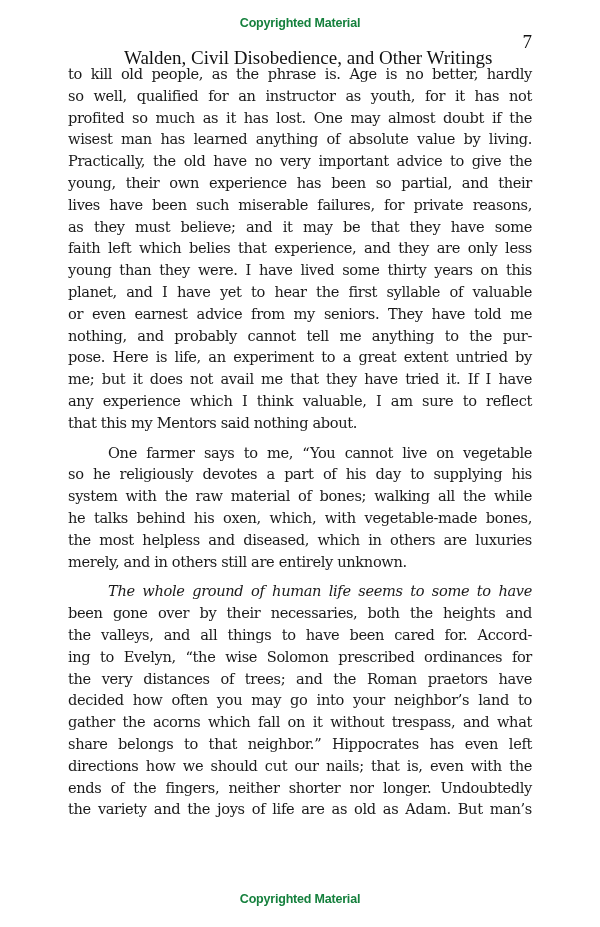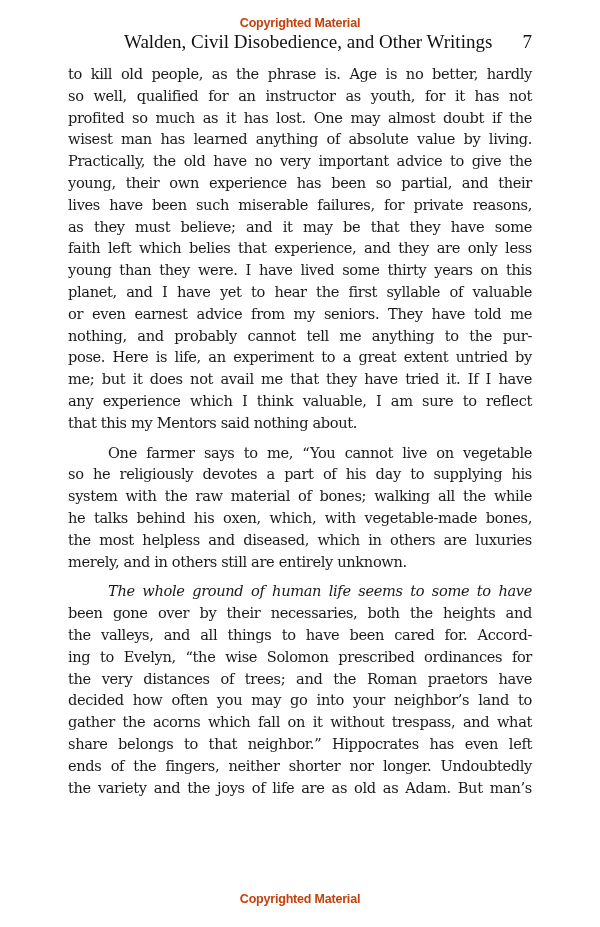--- a/index.html
+++ b/index.html
@@ -15,40 +15,40 @@
       color: #1a1a1a;
     }
     .watermark {
       position: absolute;
       left: 0;
       width: 600px;
       text-align: center;
       font-family: "Liberation Sans", sans-serif;
       font-weight: bold;
       font-size: 12.5px;
-      color: #c2410c;
+      color: #15803d;
       letter-spacing: -0.2px;
     }
     .watermark.top { top: 16px; }
     .watermark.bottom { top: 892px; }
 
     .running-head {
       position: absolute;
       top: 31px;
       left: 68px;
       width: 464px;
       height: 24px;
       font-family: "Liberation Serif", serif;
       font-size: 19px;
       color: #111;
     }
     .running-head .title {
       position: absolute;
       left: 56px;
-      top: 0;
+      top: 16px;
       white-space: nowrap;
     }
     .running-head .folio {
       position: absolute;
       right: 0;
       top: 0;
     }
 
     .body-text {
       position: absolute;
@@ -117,18 +117,19 @@
     </p>
     <p>
       <span class="line" style="text-indent: 40px; font-style: italic;">The whole ground of human life seems to some to have</span>
       <span class="line">been gone over by their necessaries, both the heights and</span>
       <span class="line">the valleys, and all things to have been cared for. Accord-</span>
       <span class="line">ing to Evelyn, “the wise Solomon prescribed ordinances for</span>
       <span class="line">the very distances of trees; and the Roman praetors have</span>
       <span class="line">decided how often you may go into your neighbor’s land to</span>
       <span class="line">gather the acorns which fall on it without trespass, and what</span>
       <span class="line">share belongs to that neighbor.” Hippocrates has even left</span>
+      <span class="line">directions how we should cut our nails; that is, even with the</span>
       <span class="line">ends of the fingers, neither shorter nor longer. Undoubtedly</span>
       <span class="line">the variety and the joys of life are as old as Adam. But man’s</span>
     </p>
   </div>
 
 <div class="watermark bottom">Copyrighted Material</div>
 
 </body></html>

